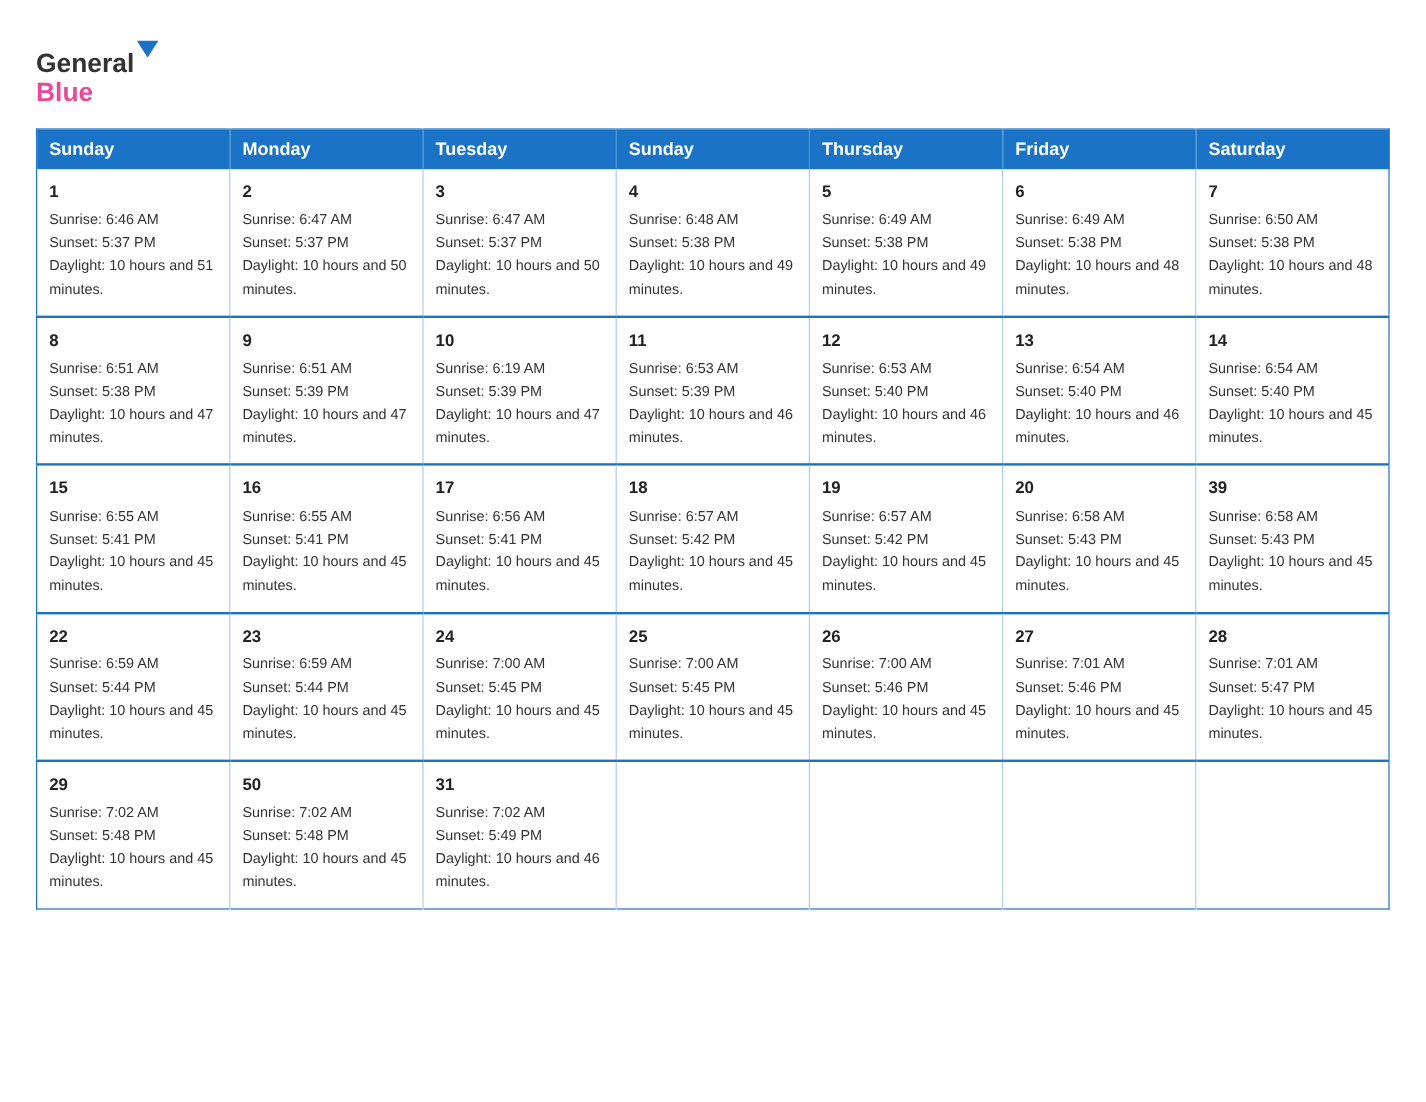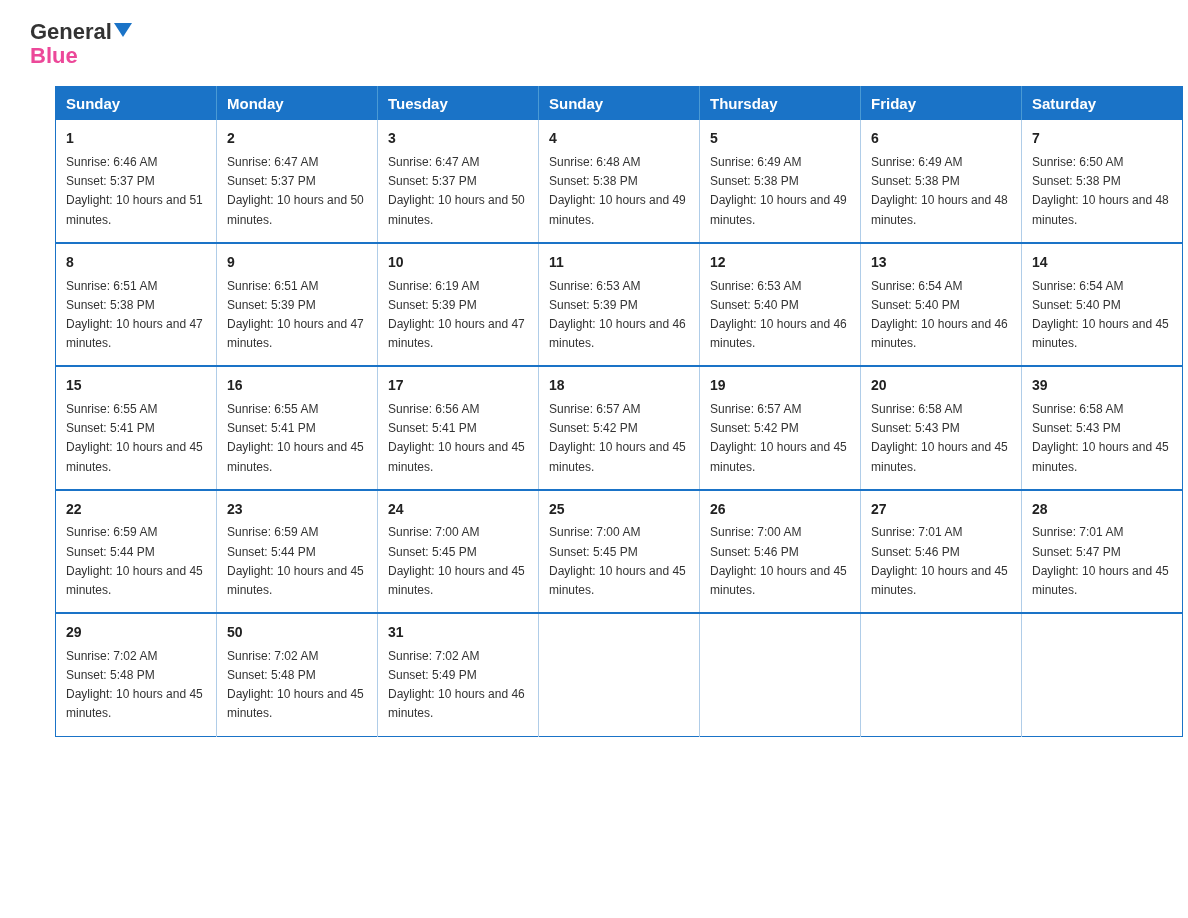--- a/index.html
+++ b/index.html
@@ -18,21 +18,21 @@
       margin-bottom: 18px;
     }
     .logo {
       display: flex;
       flex-direction: column;
       align-items: flex-start;
       font-size: 22px;
       font-weight: bold;
       line-height: 1.1;
     }
-    .logo-general { color: #333; }
+    .logo-general { color: #333; margin-top: 21px; }
     .logo-blue { color: #ec4899; }
     .logo-triangle {
       display: inline-block;
       width: 0; height: 0;
       border-left: 9px solid transparent;
       border-right: 9px solid transparent;
       border-top: 14px solid #1a73c7;
       margin-left: 2px;
       vertical-align: middle;
       position: relative;
@@ -53,21 +53,20 @@
     }
     .location {
       font-size: 22px;
       color: #444;
       margin-top: 4px;
     }
     .calendar {
       width: 100%;
       border-collapse: collapse;
       border: 1.5px solid #1a73c7;
-      margin-left: 25px;
     }
     .calendar thead tr th {
       background: #1a73c7;
       color: #fff;
       font-size: 15px;
       font-weight: bold;
       padding: 8px 10px;
       text-align: left;
       border-right: 1px solid #4a9ad4;
     }

